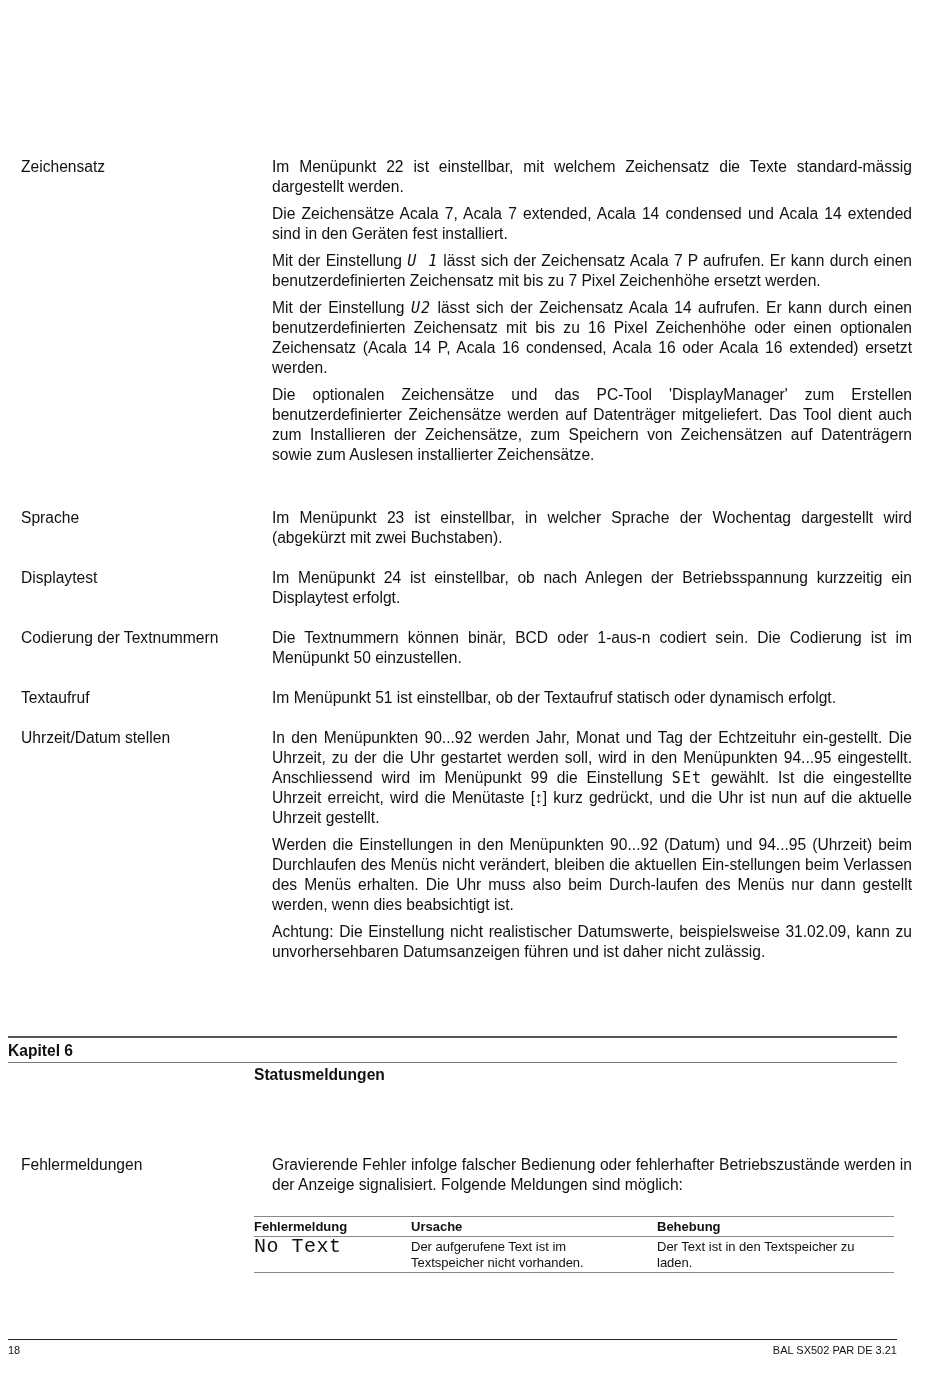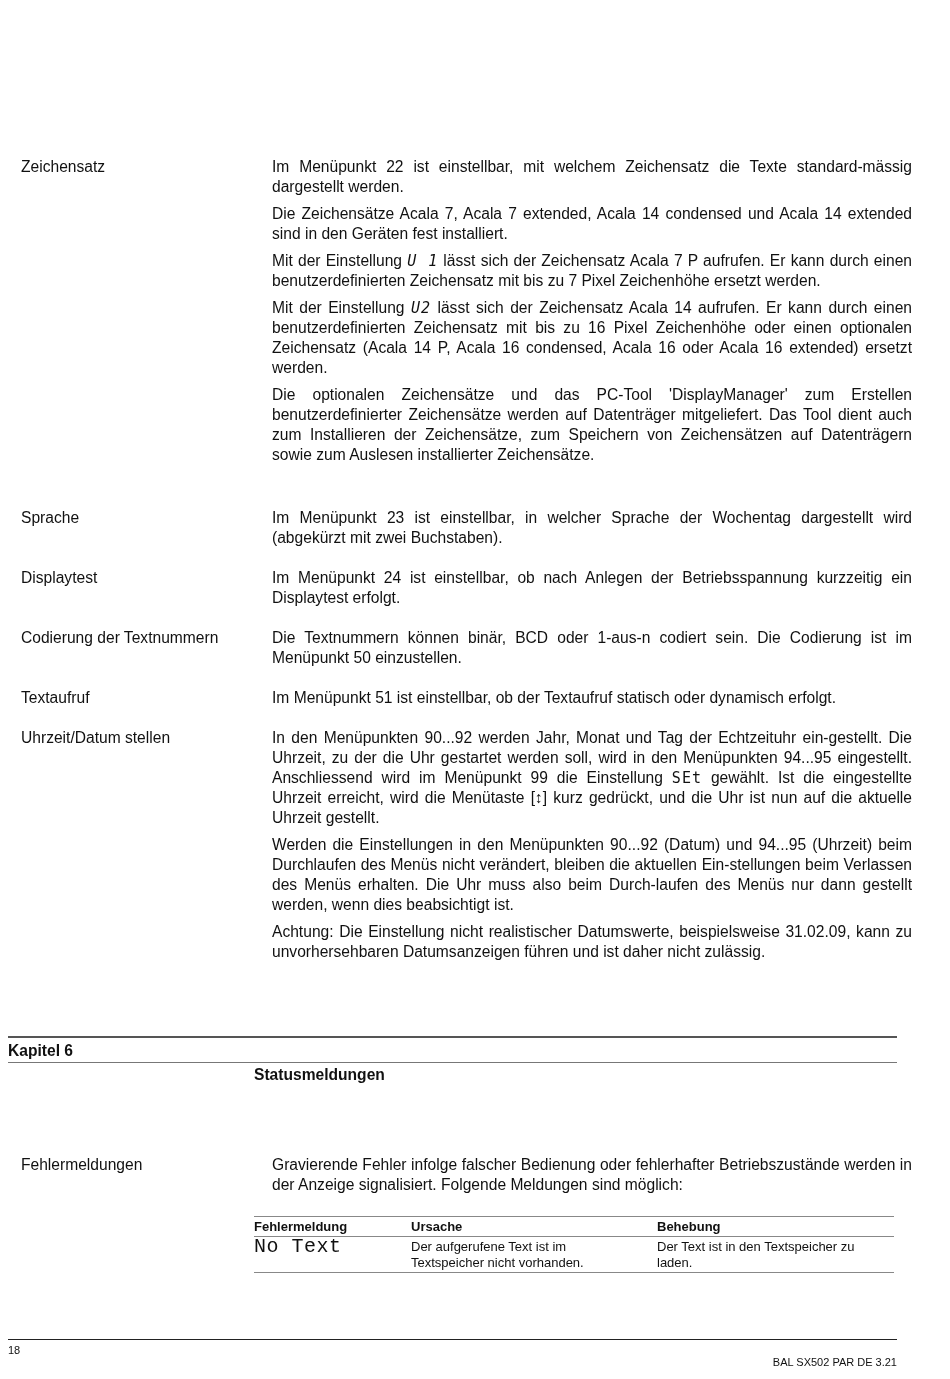--- a/index.html
+++ b/index.html
@@ -18,21 +18,21 @@
   .chapter .ch-title { position: absolute; left: 246px; top: 4px; font-weight: bold; font-size: 15.6px; margin-top: 24px; }
   table.err { position: absolute; left: 254px; top: 1216px; width: 640px; border-collapse: collapse;
     font-size: 13px; border-top: 1px solid #888; border-bottom: 1px solid #888; }
   table.err th { text-align: left; font-weight: bold; padding: 2px 0 1px 0; border-bottom: 1px solid #888; line-height: 16px; }
   table.err td { vertical-align: top; padding: 2px 0 1px 0; line-height: 16px; }
   table.err tr.r1 td { border-bottom: 1px solid #888; }
   table.err .c1 { width: 157px; margin-left: 12px; } table.err .c2 { width: 246px; }
   .lcd { font-family: Liberation Mono, monospace; font-size: 20px; letter-spacing: 0.5px; }
   .footer { position: absolute; left: 8px; top: 1339px; width: 889px; border-top: 1px solid #222; font-size: 11px; }
   .footer .pg { position: absolute; left: 0; top: 4px; }
-  .footer .doc { position: absolute; right: 0; top: 16px; }
+  .footer .doc { position: absolute; right: 0; top: 4px; }
 </style>
 </head>
 <body>
 
 <div class="row" style="top:157px;">
   <div class="label">Zeichensatz</div>
   <div class="body">
     <p>Im Menüpunkt 22 ist einstellbar, mit welchem Zeichensatz die Texte standard-mässig dargestellt werden.</p>
     <p>Die Zeichensätze Acala 7, Acala 7 extended, Acala 14 condensed und Acala 14 extended sind in den Geräten fest installiert.</p>
     <p><span>Mit der Einstellung </span><span class="seg">U 1</span><span> lässt sich der Zeichensatz Acala 7 P aufrufen. Er kann durch einen benutzerdefinierten Zeichensatz mit bis zu 7 Pixel Zeichenhöhe ersetzt werden.</span></p>

